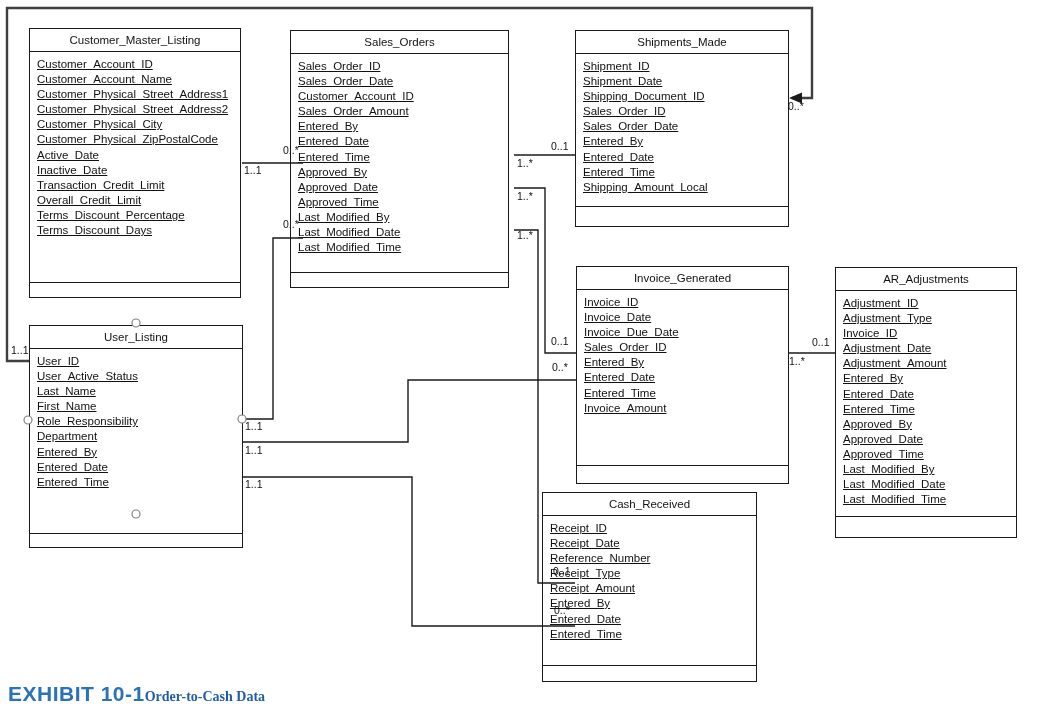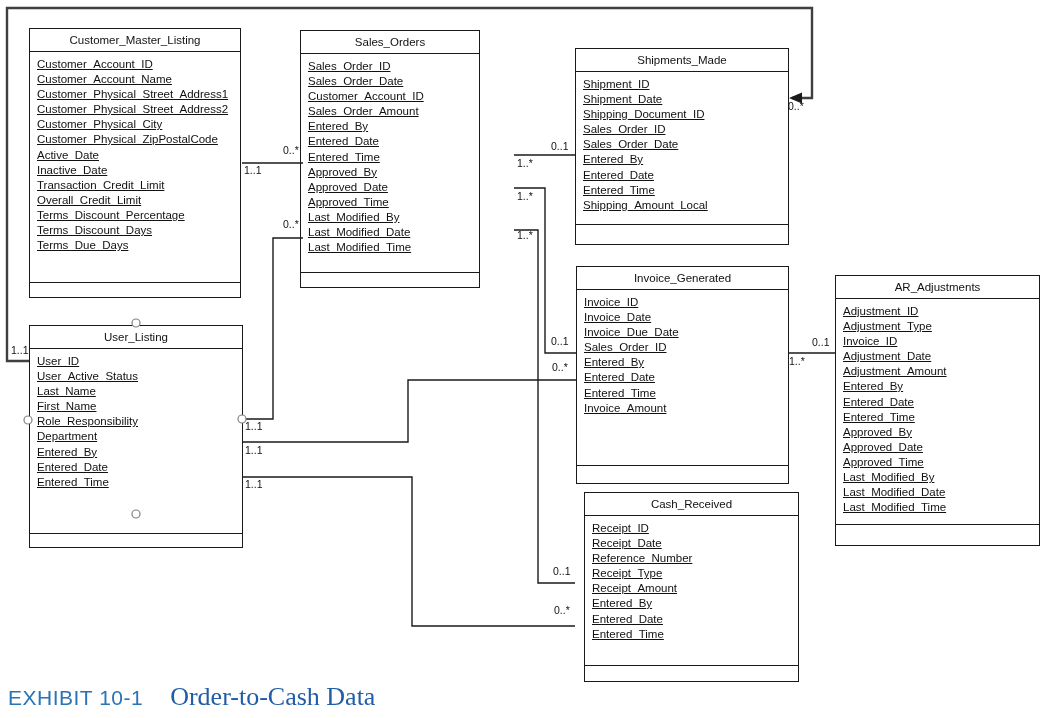--- a/index.html
+++ b/index.html
@@ -10,23 +10,23 @@
   .etitle{flex:0 0 auto;height:23px;border-bottom:1.5px solid #1a1a1a;
           display:flex;align-items:center;justify-content:center;
           font-size:11.5px;color:#111;box-sizing:border-box;}
   .efields{flex:1 1 auto;padding:5px 2px 0 7px;font-size:11.5px;
            line-height:15.1px;color:#111;overflow:hidden;white-space:nowrap;text-decoration:underline;}
   .efoot{flex:0 0 15px;border-top:1.5px solid #1a1a1a;box-sizing:border-box;background:#fff;}
   .mult{position:absolute;font-size:10.5px;line-height:11px;color:#111;z-index:6;
         background:transparent;}
   #connector-svg{position:absolute;left:0;top:0;z-index:5;pointer-events:none;}
   .caption{position:absolute;left:8px;top:682px;display:flex;align-items:baseline;z-index:3;}
-  .cap-num{font-weight:normal;font-size:21px;letter-spacing:.5px;
+  .cap-num{font-weight:bold;font-size:21px;letter-spacing:.5px;
            font-family:"Liberation Sans",sans-serif;}
-  .cap-title{font-weight:normal;font-size:26px;margin-left:27px;
+  .cap-title{font-weight:bold;font-size:14px;
              font-family:"Liberation Serif",serif;}
 </style>
 </head>
 <body>
 
 <div id="canvas">
 
   <svg id="connector-svg" width="1055" height="718" viewBox="0 0 1055 718">
     <g fill="none" stroke="#1a1a1a" stroke-width="1.4">
       <path d="M242,163 H303"></path>
@@ -56,46 +56,45 @@
         <div class="field">Customer_Physical_Street_Address1</div>
         <div class="field">Customer_Physical_Street_Address2</div>
         <div class="field">Customer_Physical_City</div>
         <div class="field">Customer_Physical_ZipPostalCode</div>
         <div class="field">Active_Date</div>
         <div class="field">Inactive_Date</div>
         <div class="field">Transaction_Credit_Limit</div>
         <div class="field">Overall_Credit_Limit</div>
         <div class="field">Terms_Discount_Percentage</div>
         <div class="field">Terms_Discount_Days</div>
-        <div class="field">Terms_Due_Days</div>
       </div>
     <div class="efoot"></div>
   </div>
 
-  <div class="entity" style="left:300px;top:30px;width:180px;height:258px">
+  <div class="entity" style="left:290px;top:30px;width:219px;height:258px">
     <div class="etitle">Sales_Orders</div>
     <div class="efields">
         <div class="field">Sales_Order_ID</div>
         <div class="field">Sales_Order_Date</div>
         <div class="field">Customer_Account_ID</div>
         <div class="field">Sales_Order_Amount</div>
         <div class="field">Entered_By</div>
         <div class="field">Entered_Date</div>
         <div class="field">Entered_Time</div>
         <div class="field">Approved_By</div>
         <div class="field">Approved_Date</div>
         <div class="field">Approved_Time</div>
         <div class="field">Last_Modified_By</div>
         <div class="field">Last_Modified_Date</div>
         <div class="field">Last_Modified_Time</div>
       </div>
     <div class="efoot"></div>
   </div>
 
-  <div class="entity" style="left:575px;top:48px;width:214px;height:197px">
+  <div class="entity" style="left:575px;top:30px;width:214px;height:197px">
     <div class="etitle">Shipments_Made</div>
     <div class="efields">
         <div class="field">Shipment_ID</div>
         <div class="field">Shipment_Date</div>
         <div class="field">Shipping_Document_ID</div>
         <div class="field">Sales_Order_ID</div>
         <div class="field">Sales_Order_Date</div>
         <div class="field">Entered_By</div>
         <div class="field">Entered_Date</div>
         <div class="field">Entered_Time</div>
@@ -112,21 +111,21 @@
         <div class="field">Invoice_Due_Date</div>
         <div class="field">Sales_Order_ID</div>
         <div class="field">Entered_By</div>
         <div class="field">Entered_Date</div>
         <div class="field">Entered_Time</div>
         <div class="field">Invoice_Amount</div>
       </div>
     <div class="efoot" style="flex-basis:18px"></div>
   </div>
 
-  <div class="entity" style="left:835px;top:275px;width:205px;height:271px">
+  <div class="entity" style="left:835px;top:267px;width:182px;height:271px">
     <div class="etitle">AR_Adjustments</div>
     <div class="efields">
         <div class="field">Adjustment_ID</div>
         <div class="field">Adjustment_Type</div>
         <div class="field">Invoice_ID</div>
         <div class="field">Adjustment_Date</div>
         <div class="field">Adjustment_Amount</div>
         <div class="field">Entered_By</div>
         <div class="field">Entered_Date</div>
         <div class="field">Entered_Time</div>
@@ -149,21 +148,21 @@
         <div class="field">First_Name</div>
         <div class="field">Role_Responsibility</div>
         <div class="field">Department</div>
         <div class="field">Entered_By</div>
         <div class="field">Entered_Date</div>
         <div class="field">Entered_Time</div>
       </div>
     <div class="efoot" style="flex-basis:14px"></div>
   </div>
 
-  <div class="entity" style="left:584px;top:492px;width:215px;height:190px">
+  <div class="entity" style="left:542px;top:492px;width:215px;height:190px">
     <div class="etitle">Cash_Received</div>
     <div class="efields">
         <div class="field">Receipt_ID</div>
         <div class="field">Receipt_Date</div>
         <div class="field">Reference_Number</div>
         <div class="field">Receipt_Type</div>
         <div class="field">Receipt_Amount</div>
         <div class="field">Entered_By</div>
         <div class="field">Entered_Date</div>
         <div class="field">Entered_Time</div>

